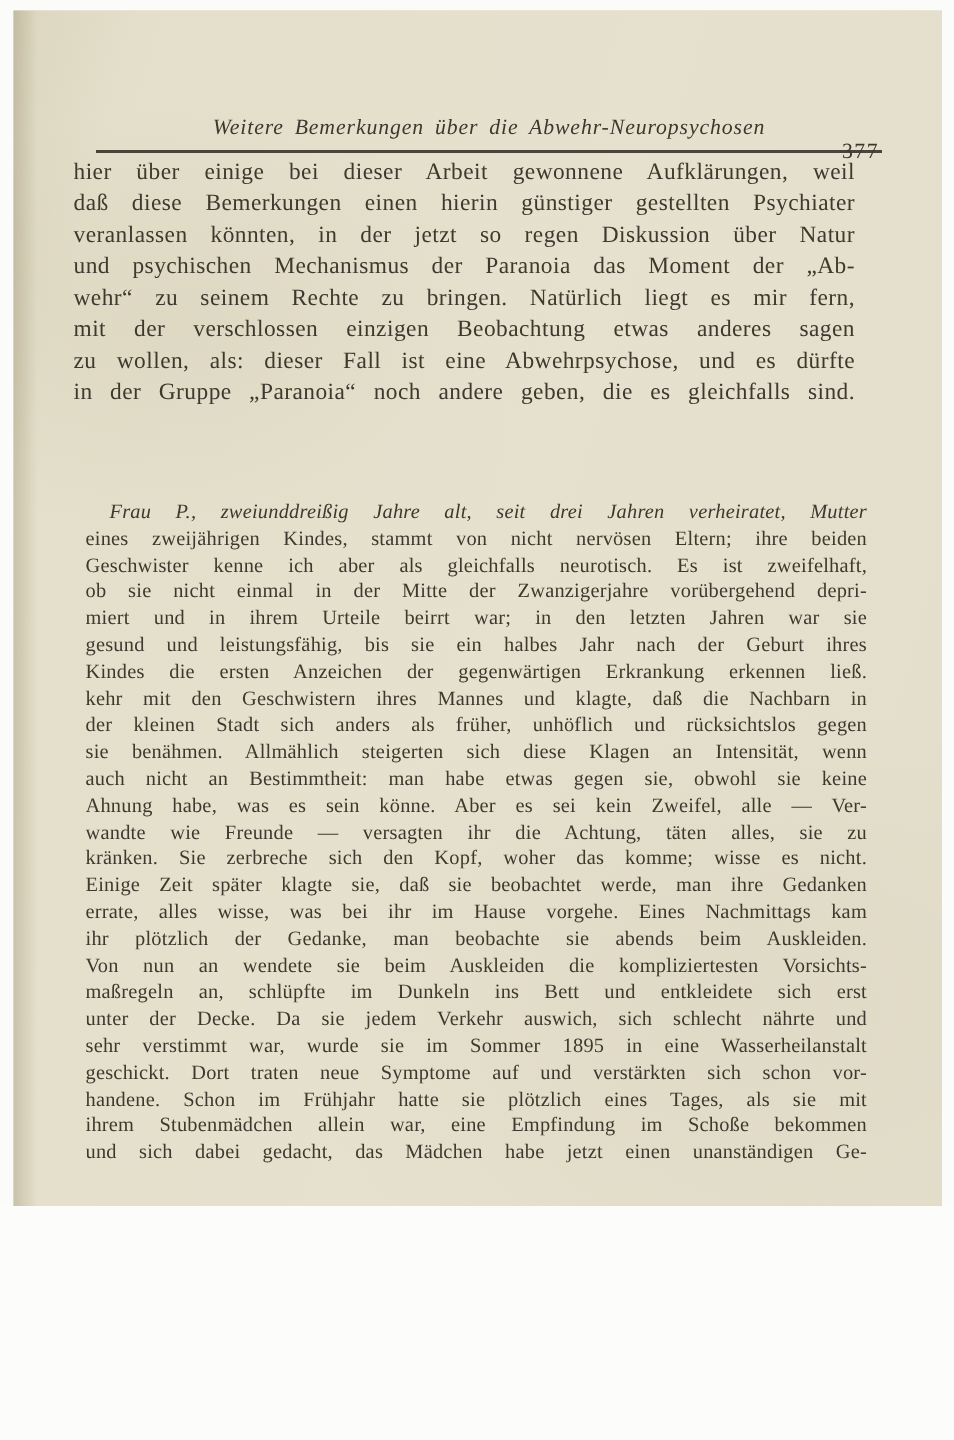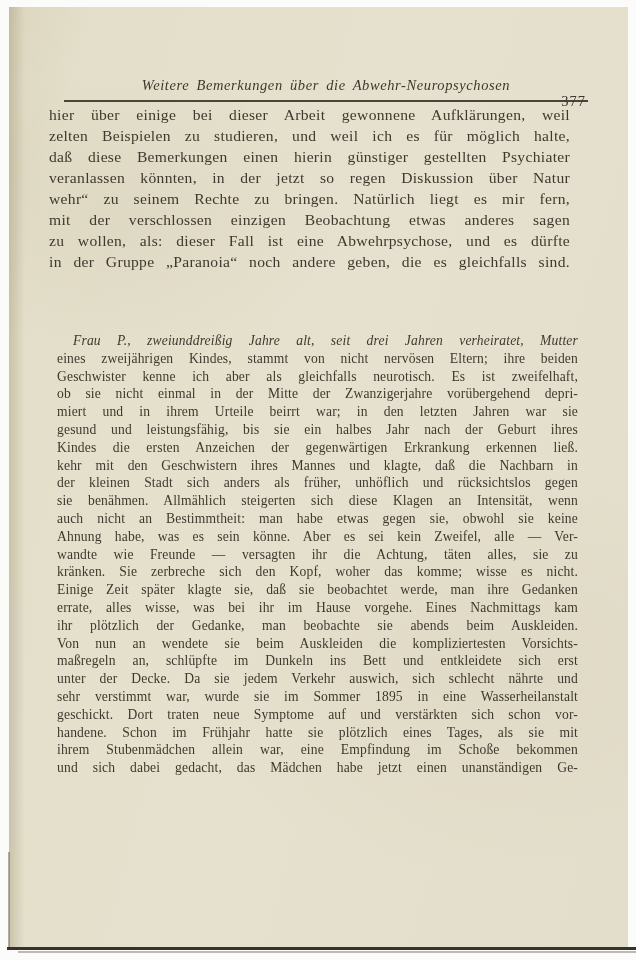--- a/index.html
+++ b/index.html
@@ -2,21 +2,21 @@
 <html><head>
 <meta charset="utf-8">
 <style>
   html, body { margin:0; padding:0; }
   body {
     width:636px; height:960px;
     background:#fcfcfa;
     font-family:"Liberation Serif","DejaVu Serif",serif;
   }
   .stage {
-    position:relative; width:636px; height:960px;
+    position:relative; width:636px; height:804px;
     background:#fbfbf9; overflow:hidden;
   }
   
   .page {
     position:absolute; left:9px; top:7px; width:619px; height:941px;
     background-image:
       radial-gradient(ellipse 340px 220px at 18% 22%, rgba(125,108,70,0.06), transparent 65%),
       radial-gradient(ellipse 420px 300px at 75% 70%, rgba(125,108,70,0.05), transparent 70%),
       linear-gradient(105deg, #dcd6bf 0%, #e4dfca 10%, #e6e1ce 50%, #e3decb 100%);
     background-color:#e4dfcb;
@@ -68,23 +68,23 @@
 <div class="stage">
   <div class="page">
 
     <div class="running-head">
       <span class="head-title">Weitere Bemerkungen über die Abwehr-Neuropsychosen</span>
       <span class="head-number">377</span>
     </div>
 
     <div class="para para-main">
         <div class="tline">hier über einige bei dieser Arbeit gewonnene Aufklärungen, weil</div>
-        <div class="tline">zelten Beispielen zu studieren, und weil ich es für möglich halte,</div>
         <div class="tline">daß diese Bemerkungen einen hierin günstiger gestellten Psychiater</div>
         <div class="tline">veranlassen könnten, in der jetzt so regen Diskussion über Natur</div>
+        <div class="tline">und psychischen Mechanismus der Paranoia das Moment der „Ab-</div>
         <div class="tline">wehr“ zu seinem Rechte zu bringen. Natürlich liegt es mir fern,</div>
         <div class="tline">mit der verschlossen einzigen Beobachtung etwas anderes sagen</div>
         <div class="tline">zu wollen, als: dieser Fall ist eine Abwehrpsychose, und es dürfte</div>
         <div class="tline">in der Gruppe „Paranoia“ noch andere geben, die es gleichfalls sind.</div>
       </div>
 
     <div class="para para-small">
         <div class="tline">Frau P., zweiunddreißig Jahre alt, seit drei Jahren verheiratet, Mutter</div>
         <div class="tline">eines zweijährigen Kindes, stammt von nicht nervösen Eltern; ihre beiden</div>
         <div class="tline">Geschwister kenne ich aber als gleichfalls neurotisch. Es ist zweifelhaft,</div>

